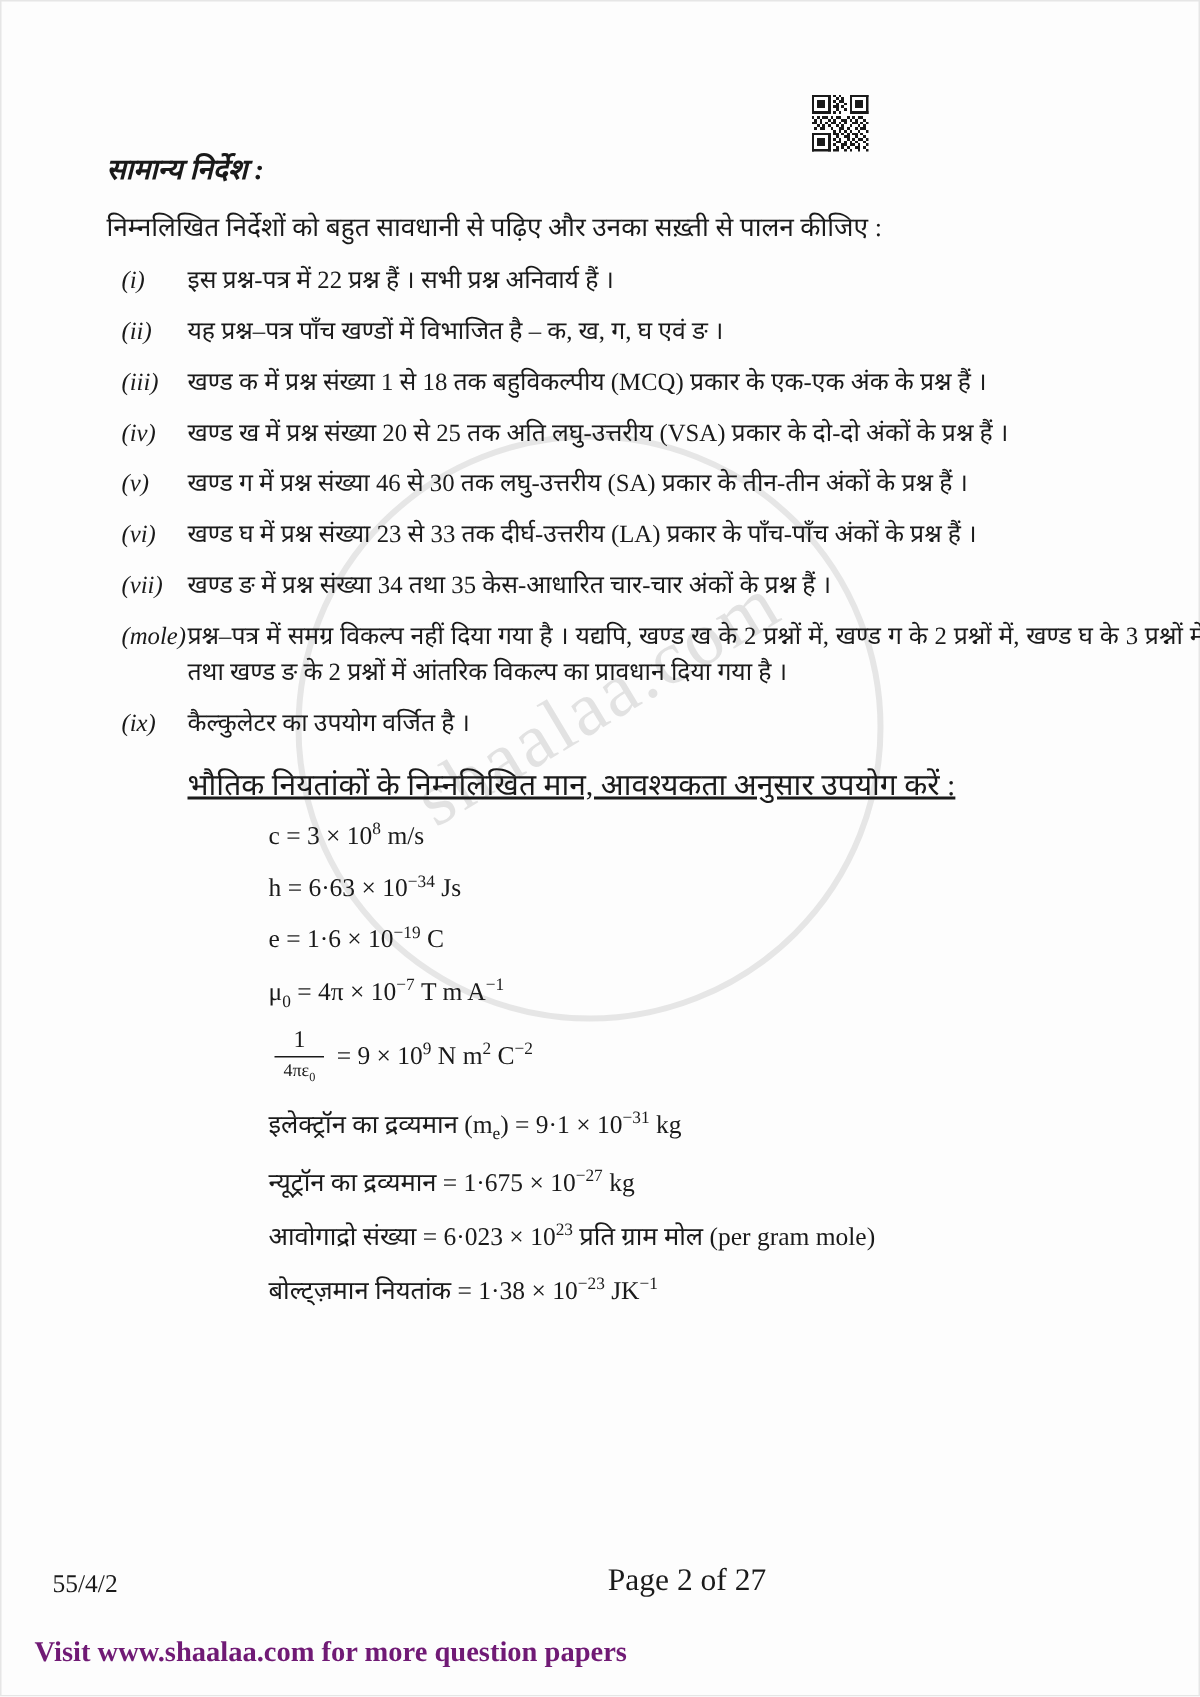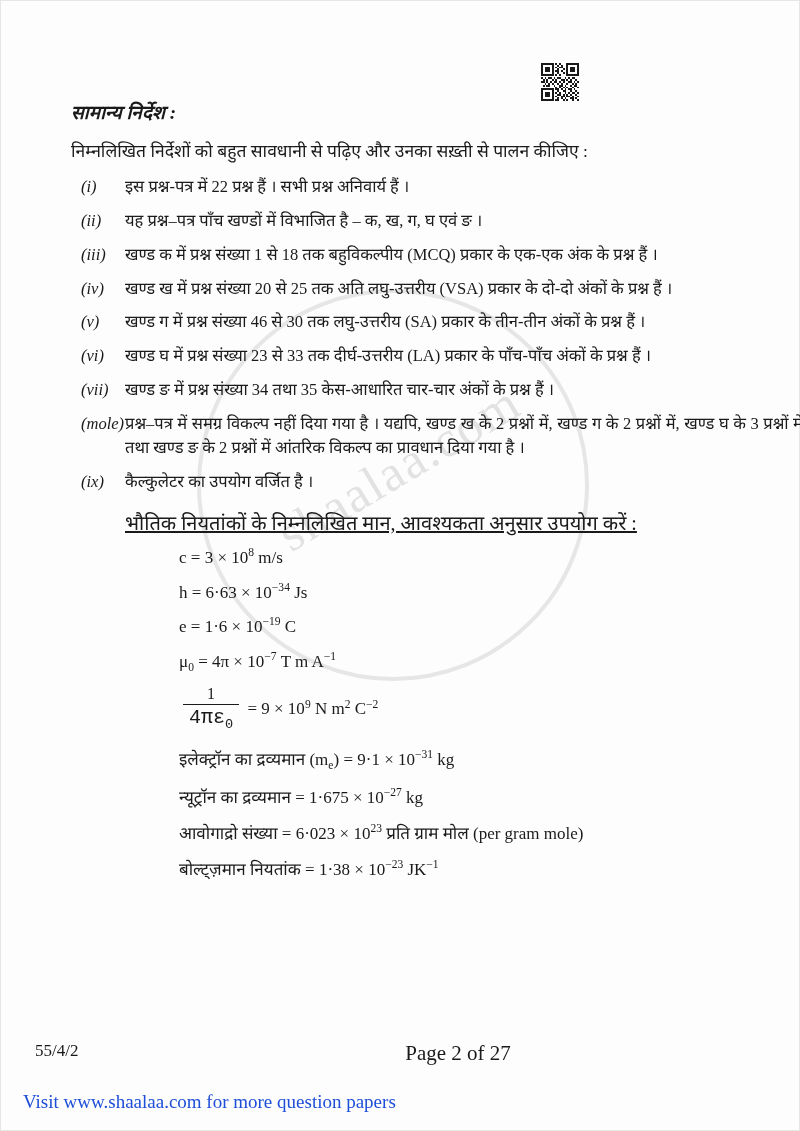--- a/index.html
+++ b/index.html
@@ -141,52 +141,52 @@
   }
   .frac .num {
     display: block;
     padding: 0 6px 1px 6px;
     border-bottom: 1px solid #1a1a1a;
     font-size: 16px;
   }
   .frac .den {
     display: block;
     padding: 1px 6px 0 6px;
-    font-size: 20px;
-    font-family: Liberation Mono, monospace;
+    font-size: 12px;
   }
 
   
   .footer {
     position: absolute;
     left: 34px;
     top: 1040px;
     width: 736px;
     display: flex;
-    align-items: flex-start;
+    align-items: flex-end;
     z-index: 6;
   }
   .footer-code {
     font-size: 17px;
     flex: 0 0 200px;
   }
   .footer-page {
     flex: 1 1 auto;
     text-align: center;
     font-size: 21px;
     padding-right: 90px;
   }
 
   .site-line {
     position: absolute;
     left: 22px;
     top: 1090px;
     font-size: 19px;
-    color: #1d4ed8;
+    color: #701a75;
     z-index: 6;
+    font-weight: bold;
   }
 </style>
 </head>
 <body>
 
 <div class="page">
 
   <svg class="qr" viewBox="0 0 21 21" shape-rendering="crispEdges">
     <rect width="21" height="21" fill="#ffffff"></rect>
     <g fill="#1a1a1a">

